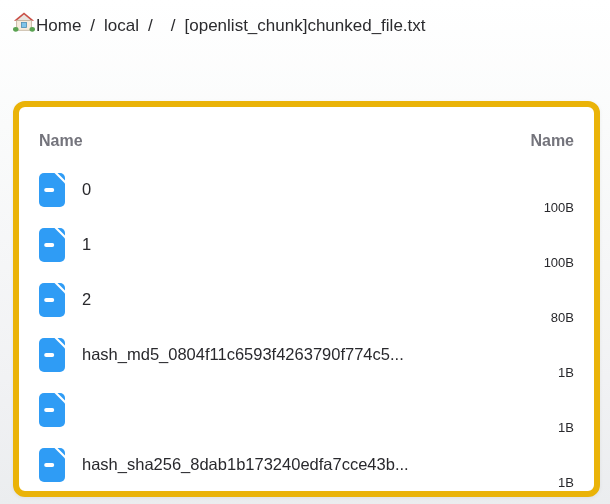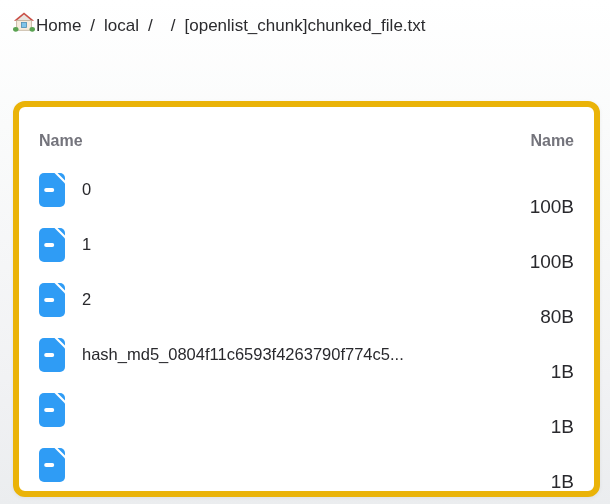--- a/index.html
+++ b/index.html
@@ -74,21 +74,21 @@
     justify-content: center;
   }
   .file-name {
     font-size: 16.5px;
     color: #29292d;
     white-space: nowrap;
     overflow: hidden;
   }
   .file-size {
     margin-left: auto;
-    font-size: 19px;
+    font-size: 13px;
     color: #29292d;
     white-space: nowrap;
     margin-top: 35px;
   }
 </style>
 </head>
 <body style="--file-icon-color: #2f9cf5;">
 
 <nav class="breadcrumb">
   <a class="crumb">
@@ -189,16 +189,17 @@
   </div>
 
   <div class="file-row">
     <span class="file-icon-wrap">
       <svg width="26" height="34" viewBox="0 0 26 34">
         <path d="M5 0 H15.5 L26 10.5 V29 a5 5 0 0 1 -5 5 H5 a5 5 0 0 1 -5 -5 V5 a5 5 0 0 1 5 -5 Z" fill="var(--file-icon-color, #2f9cf5)"></path>
         <path d="M18.5 0 H21 a5 5 0 0 1 5 5 V7.5 Z" fill="var(--file-icon-color, #2f9cf5)"></path>
         <rect x="5.2" y="15.1" width="10" height="3.8" rx="1.9" fill="#ffffff"></rect>
       </svg>
     </span>
+    <span class="file-name">hash_sha256_8dab1b173240edfa7cce43b...</span>
     <span class="file-size">1B</span>
   </div>
 </div>
 </section>
 
 </body></html>

